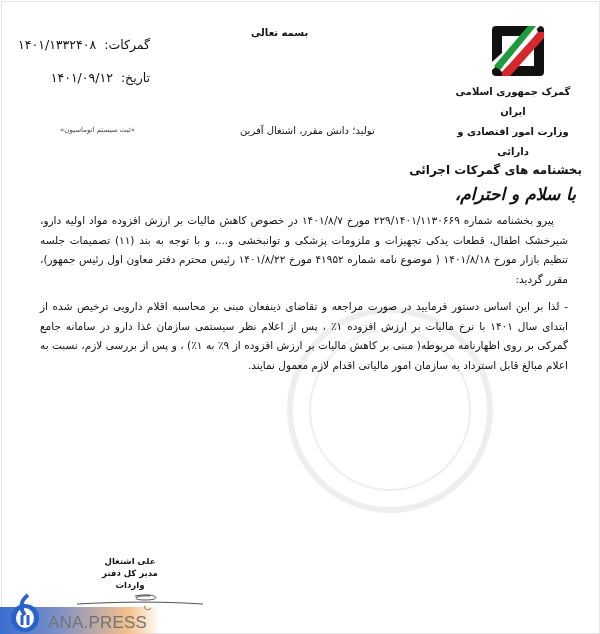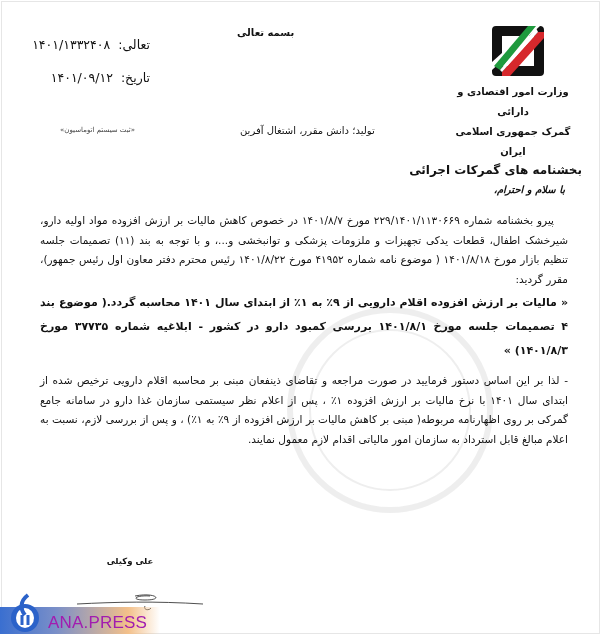--- a/index.html
+++ b/index.html
@@ -2,84 +2,84 @@
 <html><head>
 <meta charset="utf-8">
 <style>
   html, body { margin:0; padding:0; }
   body { width:600px; height:634px; background:#ffffff; position:relative; overflow:hidden; font-family:"DejaVu Sans", sans-serif; color:#111; }
   .frame { position:absolute; left:1px; top:1px; width:597px; height:631px; border:1px solid #e6e6e6; }
   .meta { position:absolute; left:20px; top:28px; width:130px; font-size:12.5px; line-height:33px; }
   .meta .row { direction:rtl; text-align:right; white-space:nowrap; }
   .meta .lbl { margin-left:8px; }
   .auto-note { position:absolute; left:60px; top:126px; font-size:7px; color:#444; direction:rtl; }
-  .bismillah { position:absolute; left:237px; top:27px; font-size:10px; font-weight:bold; direction:rtl; }
+  .bismillah { position:absolute; left:251px; top:27px; font-size:10px; font-weight:bold; direction:rtl; }
   .logo { position:absolute; left:490px; top:22px; width:56px; height:56px; }
   .org { position:absolute; left:448px; top:82px; width:130px; font-size:10px; font-weight:bold; line-height:20px; direction:rtl; text-align:center; }
   .slogan { position:absolute; left:240px; top:125px; font-size:10px; direction:rtl; }
   .recip { position:absolute; right:18px; top:163px; font-size:12px; font-weight:bold; direction:rtl; }
-  .greet { position:absolute; right:35px; top:184px; font-size:10px; font-weight:bold; font-style:italic; direction:rtl; }
+  .greet { position:absolute; right:24px; top:184px; font-size:17px; font-weight:bold; font-style:italic; direction:rtl; }
   .body { position:absolute; left:40px; right:32px; top:211px; font-size:10.5px; line-height:19.5px; direction:rtl; text-align:justify; }
   .body p { margin:0; }
   .indent { text-indent:14px; }
   .bold-p { font-weight:bold; font-size:11px; line-height:24px; margin-top:2px !important; }
   .gap { margin-top:8px !important; }
   .sign { position:absolute; left:95px; top:555px; width:70px; font-size:8.5px; font-weight:bold; direction:rtl; text-align:center; line-height:12px; }
   .sigline { position:absolute; left:75px; top:592px; width:130px; height:20px; }
   .watermark { position:absolute; left:250px; top:300px; width:280px; height:220px; opacity:0.08; }
   .brand { position:absolute; left:0; top:607px; width:160px; height:27px; background:linear-gradient(90deg,#3a6fd0 0%,#7a8fc8 35%,#f3c08a 80%,rgba(255,255,255,0) 100%); }
   .brand-logo { position:absolute; left:8px; top:593px; width:34px; height:40px; }
-  .brand-text { position:absolute; left:48px; top:613px; font-family:"Liberation Sans", sans-serif; font-size:17px; color:#a21caf; letter-spacing:0.2px; }
+  .brand-text { position:absolute; left:48px; top:613px; font-family:"Liberation Sans", sans-serif; font-size:17px; color:#737373; letter-spacing:0.2px; }
 </style>
 </head>
 <body>
 
 <div class="frame"></div>
 
 <svg class="watermark" viewBox="0 0 280 220">
   <circle cx="140" cy="110" r="100" fill="none" stroke="#333" stroke-width="6"></circle>
   <circle cx="140" cy="110" r="80" fill="none" stroke="#333" stroke-width="2"></circle>
 </svg>
 
 <div class="meta">
   <div class="row">
-    <span class="lbl">تعالی:</span><span>۱۴۰۱/۱۳۳۲۴۰۸</span>
+    <span class="lbl">گمرکات:</span><span>۱۴۰۱/۱۳۳۲۴۰۸</span>
   </div>
   <div class="row">
     <span class="lbl">تاریخ:</span><span>۱۴۰۱/۰۹/۱۲</span>
   </div>
 </div>
 <div class="auto-note">«ثبت سیستم اتوماسیون»</div>
 
 <div class="bismillah">بسمه تعالی</div>
 <div class="slogan">تولید؛ دانش مقرر، اشتغال آفرین</div>
 
 <svg class="logo" viewBox="0 0 56 56">
   <path d="M6 4 H50 A4 4 0 0 1 54 8 V50 A4 4 0 0 1 50 54 H6 A4 4 0 0 1 2 50 V8 A4 4 0 0 1 6 4 Z M12 14 V44 H44 V14 Z" fill="#111" fill-rule="evenodd"></path>
   <polygon points="2,48 2,40 42,4 50,4" fill="#ffffff"></polygon>
   <polygon points="4,44 38,4 46,4 10,48" fill="#1f9a3e"></polygon>
   <polygon points="12,50 48,10 54,10 54,16 20,54 12,54" fill="#d6282c"></polygon>
   <polygon points="10,48 46,6 48,10 12,50" fill="#ffffff"></polygon>
 </svg>
 <div class="org">
+  <div>گمرک جمهوری اسلامی ایران</div>
   <div>وزارت امور اقتصادی و دارائی</div>
-  <div>گمرک جمهوری اسلامی ایران</div>
 </div>
 
 <div class="recip">بخشنامه های گمرکات اجرائی</div>
 <div class="greet">با سلام و احترام،</div>
 
 <div class="body">
   <p class="indent">پیرو بخشنامه شماره ۲۲۹/۱۴۰۱/۱۱۳۰۶۶۹ مورخ ۱۴۰۱/۸/۷ در خصوص کاهش مالیات بر ارزش افزوده مواد اولیه دارو، شیرخشک اطفال، قطعات یدکی تجهیزات و ملزومات پزشکی و توانبخشی و...، و با توجه به بند (۱۱) تصمیمات جلسه تنظیم بازار مورخ ۱۴۰۱/۸/۱۸ ( موضوع نامه شماره ۴۱۹۵۲ مورخ ۱۴۰۱/۸/۲۲ رئیس محترم دفتر معاون اول رئیس جمهور)، مقرر گردید:</p>
-  <p class="bold-p">« مالیات بر ارزش افزوده اقلام دارویی از ۹٪ به ۱٪ از ابتدای سال ۱۴۰۱ محاسبه گردد.( موضوع بند ۴ تصمیمات جلسه مورخ ۱۴۰۱/۸/۱ بررسی کمبود دارو در کشور - ابلاغیه شماره ۳۷۷۳۵ مورخ ۱۴۰۱/۸/۳) »</p>
   <p class="gap">- لذا بر این اساس دستور فرمایید در صورت مراجعه و تقاضای ذینفعان مبنی بر محاسبه اقلام دارویی ترخیص شده از ابتدای سال ۱۴۰۱ با نرخ مالیات بر ارزش افزوده ۱٪ ، پس از اعلام نظر سیستمی سازمان غذا دارو در سامانه جامع گمرکی بر روی اظهارنامه مربوطه( مبنی بر کاهش مالیات بر ارزش افزوده از ۹٪ به ۱٪) ، و پس از بررسی لازم، نسبت به اعلام مبالغ قابل استرداد به سازمان امور مالیاتی اقدام لازم معمول نمایند.</p>
 </div>
 
 <div class="sign">
-  <div>علی وکیلی</div>
+  <div>علی اشتغال</div>
+  <div>مدیر کل دفتر واردات</div>
 </div>
 <svg class="sigline" viewBox="0 0 130 20">
   <path d="M2 12 C40 10 80 9 128 12" stroke="#222" stroke-width="0.8" fill="none"></path>
   <path d="M60 4 C80 0 90 8 70 8 C55 8 60 3 75 4" stroke="#222" stroke-width="0.8" fill="none"></path>
   <path d="M70 14 C68 18 74 19 76 16" stroke="#222" stroke-width="0.8" fill="none"></path>
 </svg>
 
 <div class="brand"></div>
 <svg class="brand-logo" viewBox="0 0 34 40">
   <ellipse cx="17" cy="25" rx="14" ry="14" fill="#2b62c9"></ellipse>

